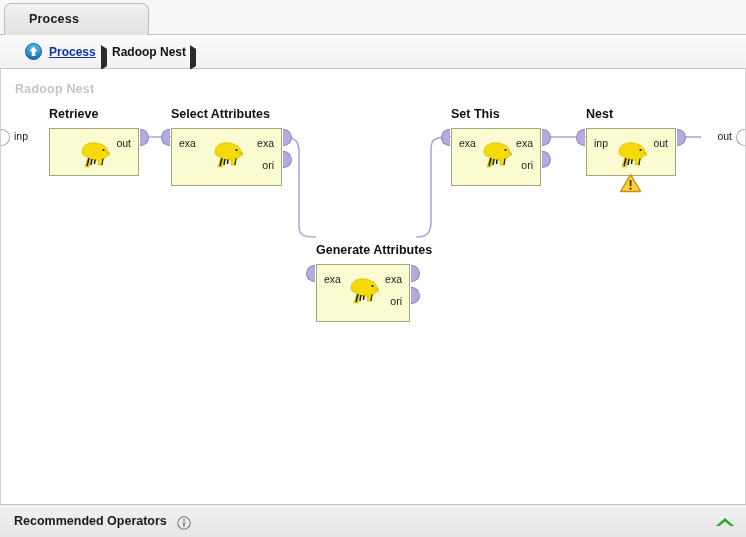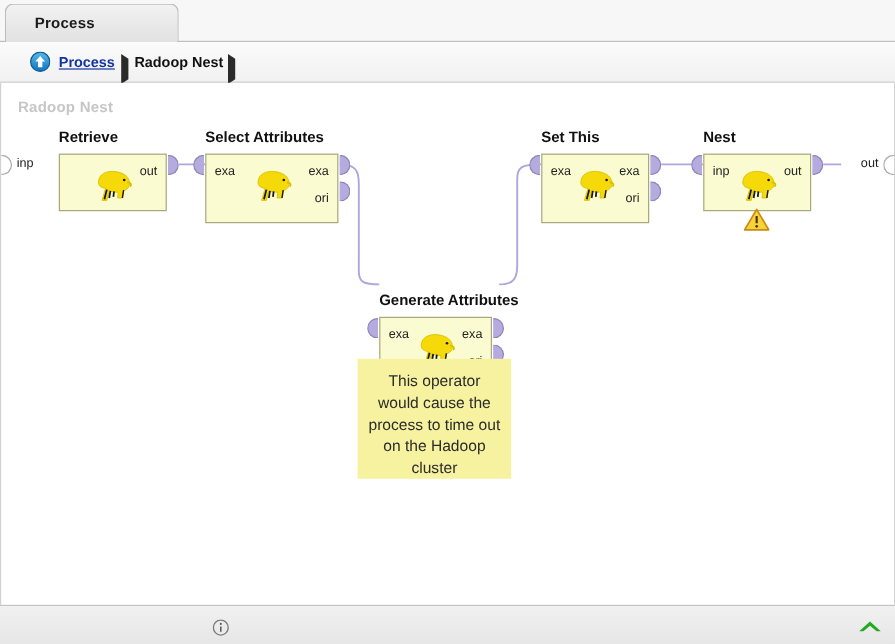--- a/index.html
+++ b/index.html
@@ -471,25 +471,25 @@
           <circle cx="11" cy="15.6" r="1.1" fill="#4a3000"></circle>
         </svg>
       </span>
       <span class="port-label left" style="top:8px">inp</span>
       <span class="port-label right" style="top:8px">out</span>
     </div>
     <div class="port in" style="top:1px"></div>
     <div class="port out" style="top:1px"></div>
   </div>
 
-  <div class="note" style="left:297px; top:230px; width:128px; height:100px;">This operator would cause the process to time out on the Hadoop cluster</div>
 
 </div>
 
 <div class="statusbar">
+  <span class="status-label">Recommended Operators</span>
   <span class="info-icon">
     <svg width="14" height="14" viewBox="0 0 14 14">
       <circle cx="7" cy="7" r="6.2" fill="none" stroke="#7a7a7a" stroke-width="1.1"></circle>
       <circle cx="7" cy="3.9" r="0.85" fill="#5a5a5a"></circle>
       <path d="M7 6 L7 10.4" stroke="#5a5a5a" stroke-width="1.3"></path>
     </svg>
   </span>
   <span class="expand-chevron">
     <svg width="22" height="14" viewBox="0 0 22 14">
       <path d="M2 11 L11 3 L20 11 L16.5 11 L11 6.4 L5.5 11 Z" fill="#22aa22"></path>

